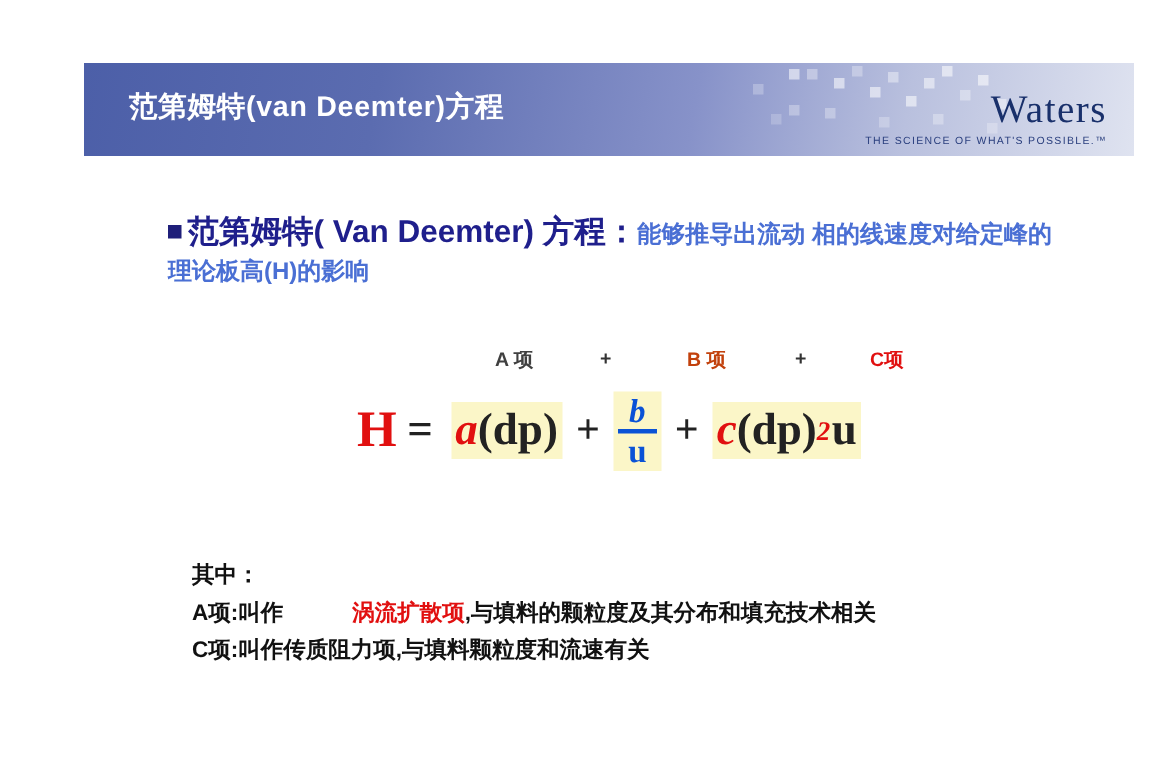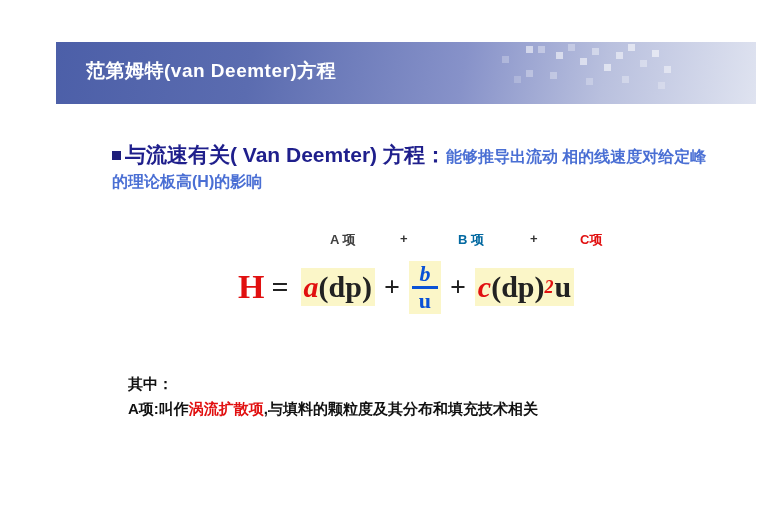--- a/index.html
+++ b/index.html
@@ -99,21 +99,21 @@
     position: absolute;
     left: 318px;
     top: 231px;
     width: 330px;
     font-size: 13px;
     font-weight: bold;
   }
   .terms span { position: absolute; white-space: nowrap; }
   .t-a { left: 12px;  color: #404040; }
   .t-p1{ left: 82px;  color: #333333; }
-  .t-b { left: 140px; color: #0369a1; }
+  .t-b { left: 140px; color: #c2410c; }
   .t-p2{ left: 212px; color: #333333; }
   .t-c { left: 262px; color: #e11010; text-align: center; }
 
   
   .formula {
     position: absolute;
     left: 238px;
     top: 256px;
     height: 62px;
     display: flex;
@@ -198,21 +198,21 @@
   
   .notes {
     position: absolute;
     left: 128px;
     top: 372px;
     font-size: 15px;
     font-weight: bold;
     color: #111111;
     line-height: 1.65;
   }
-  .notes .red { color: #e11010; }
+  .notes .red { color: #e11010; margin-left: 46px; }
   .notes .row { white-space: nowrap; }
 </style>
 </head>
 <body>
 
 <div class="slide">
 
   <div class="banner">
     <div class="pix" style="left:470px;top:4px;width:7px;height:7px;"></div>
     <div class="pix" style="left:482px;top:4px;width:7px;height:7px;opacity:.35;"></div>
@@ -229,24 +229,28 @@
     <div class="pix" style="left:470px;top:28px;width:7px;height:7px;opacity:.3;"></div>
     <div class="pix" style="left:494px;top:30px;width:7px;height:7px;opacity:.3;"></div>
     <div class="pix" style="left:530px;top:36px;width:7px;height:7px;opacity:.25;"></div>
     <div class="pix" style="left:566px;top:34px;width:7px;height:7px;opacity:.3;"></div>
     <div class="pix" style="left:602px;top:40px;width:7px;height:7px;opacity:.25;"></div>
     <div class="pix" style="left:446px;top:14px;width:7px;height:7px;opacity:.25;"></div>
     <div class="pix" style="left:458px;top:34px;width:7px;height:7px;opacity:.2;"></div>
 
     <div class="banner-title">范第姆特(van Deemter)方程</div>
 
+    <div class="waters-logo">
+      <div class="wname">Waters</div>
+      <div class="wtag">THE SCIENCE OF WHAT'S POSSIBLE.™</div>
+    </div>
   </div>
 
   <div class="heading">
-    <span class="bullet-sq"></span><span class="h-main">与流速有关( Van Deemter) 方程：</span><span class="h-sub">能够推导出流动  相的线速度对给定峰的理论板高(H)的影响</span>
+    <span class="bullet-sq"></span><span class="h-main">范第姆特( Van Deemter) 方程：</span><span class="h-sub">能够推导出流动  相的线速度对给定峰的理论板高(H)的影响</span>
   </div>
 
   <div class="terms">
     <span class="t-a">A 项</span>
     <span class="t-p1">+</span>
     <span class="t-b">B 项</span>
     <span class="t-p2">+</span>
     <span class="t-c">C项</span>
   </div>
 
@@ -277,15 +281,18 @@
         <span class="sup">2</span>
         <span class="f-u">u</span>
     </span>
   </div>
 
   <div class="notes">
     <div class="row">其中：</div>
     <div class="row">
       <span>A项:叫作</span><span class="red">涡流扩散项</span><span>,与填料的颗粒度及其分布和填充技术相关</span>
     </div>
+    <div class="row">
+      <span>C项:叫作传质阻力项,与填料颗粒度和流速有关</span><span class="red"></span><span></span>
+    </div>
   </div>
 
 </div>
 
 </body></html>

